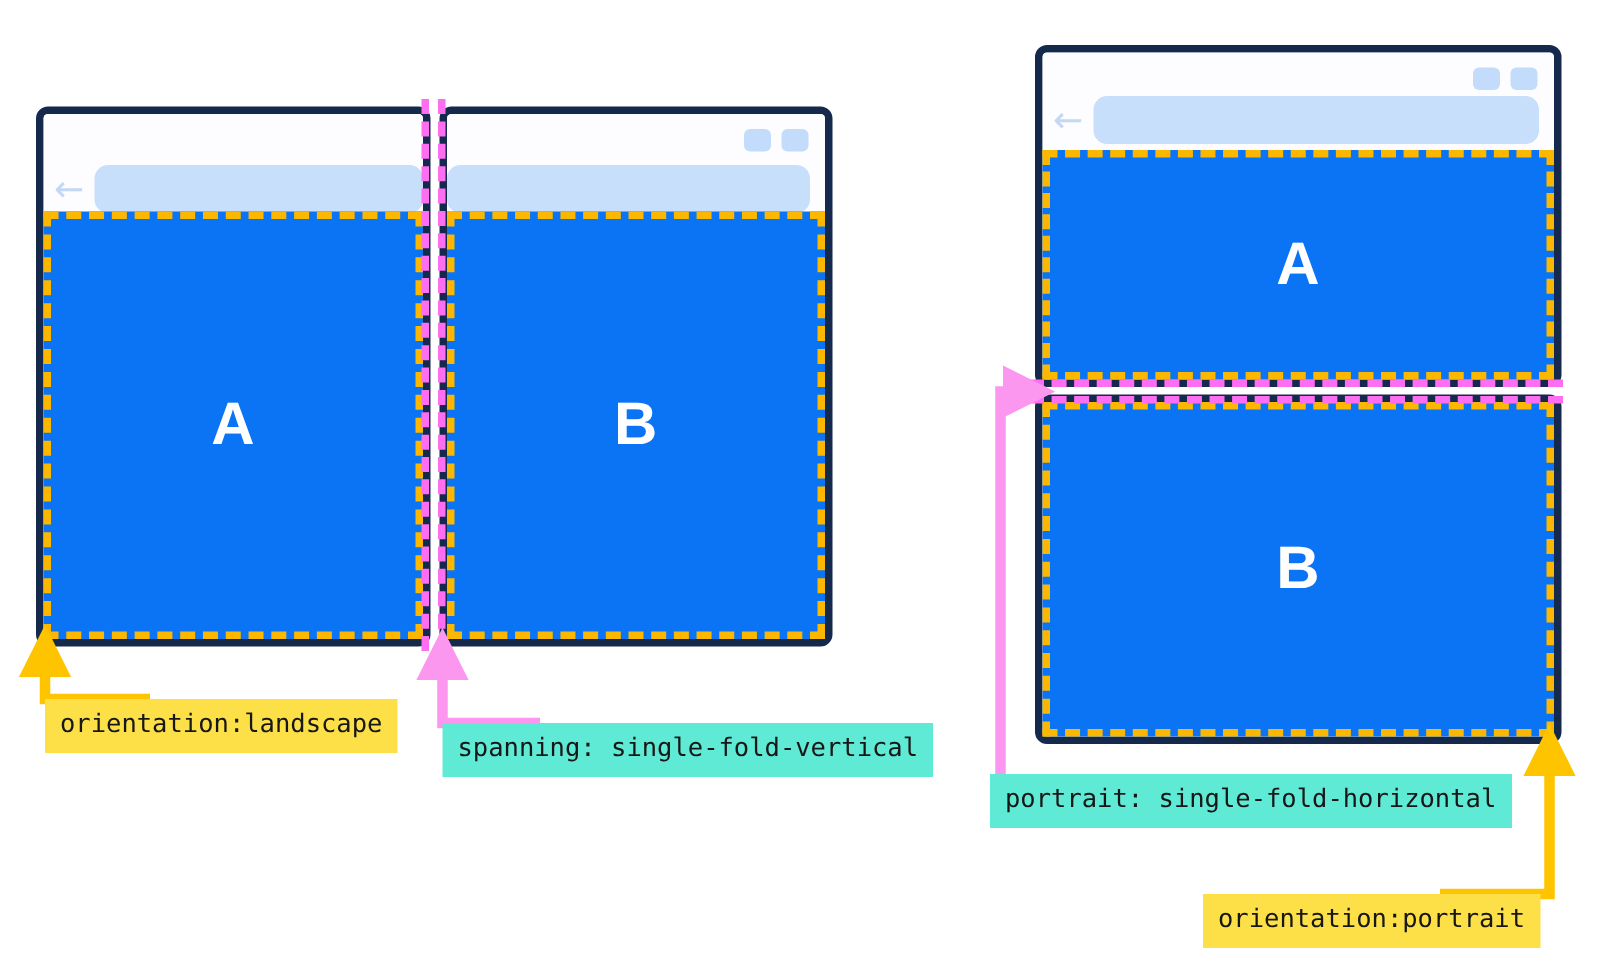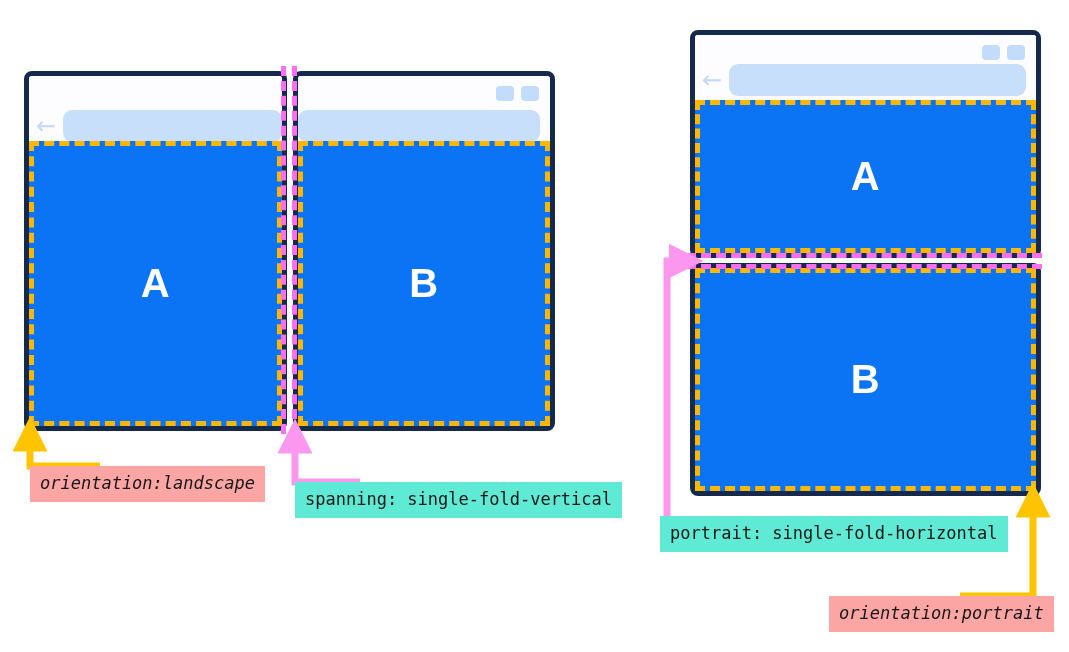--- a/index.html
+++ b/index.html
@@ -120,21 +120,21 @@
   .label {
     position: absolute;
     box-sizing: border-box;
     font-family: "DejaVu Sans Mono", monospace;
     font-size: 17px;
     line-height: 1;
     color: #171717;
     padding: 9px 10px 10px 10px;
     white-space: nowrap;
   }
-  .label-amber { background: #fca5a5; font-style: italic; }
+  .label-amber { background: #fde047; }
   .label-pink  { background: #5eead4; }
 
   
   .connectors {
     position: absolute;
     left: 0; top: 0;
     width: 1069px;
     height: 652px;
     pointer-events: none;
   }
@@ -226,15 +226,15 @@
 
     <path d="M 960 596 L 1033 596 L 1033 500" fill="none" stroke="#ffc400" stroke-width="7" marker-end="url(#arrow-amber)"></path>
   </svg>
 
   <div class="label label-amber" style="left:30px; top:466px;">orientation:landscape</div>
 
   <div class="label label-pink" style="left:295px; top:482px;">spanning: single-fold-vertical</div>
 
   <div class="label label-pink" style="left:660px; top:516px;">portrait: single-fold-horizontal</div>
 
-  <div class="label label-amber" style="left:829px; top:596px;text-align:center;">orientation:portrait</div>
+  <div class="label label-amber" style="left:802px; top:596px;text-align:center;">orientation:portrait</div>
 
 </div>
 
 </body></html>

